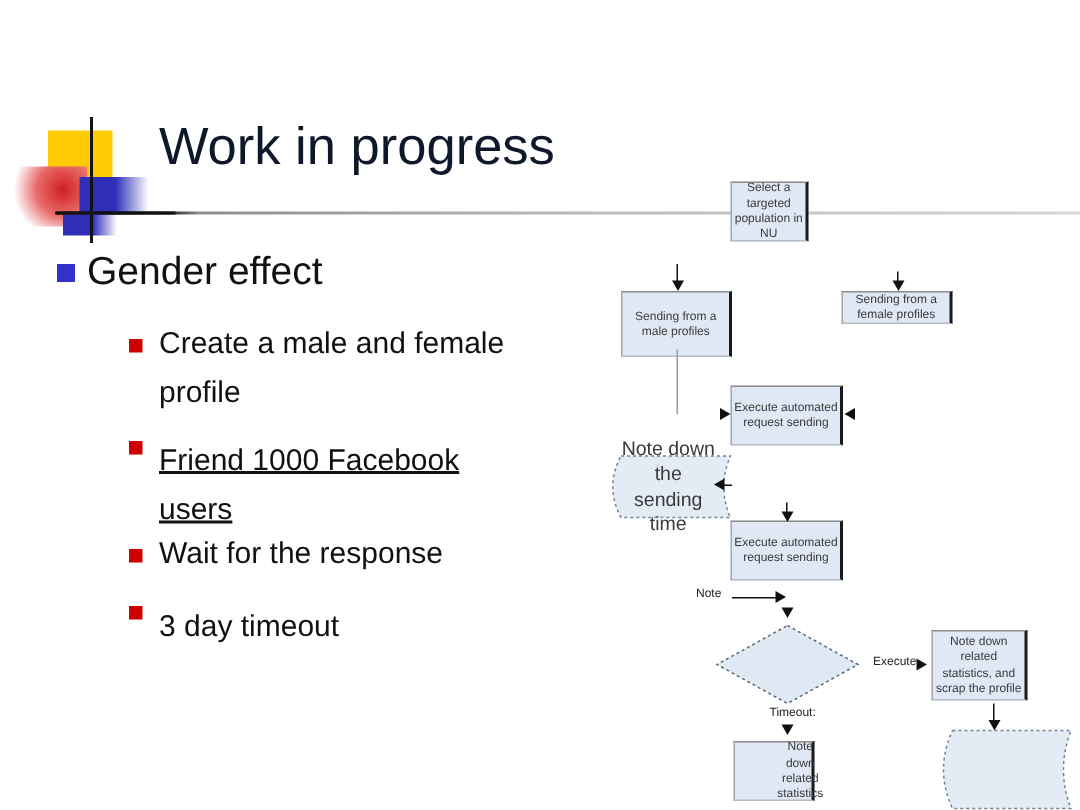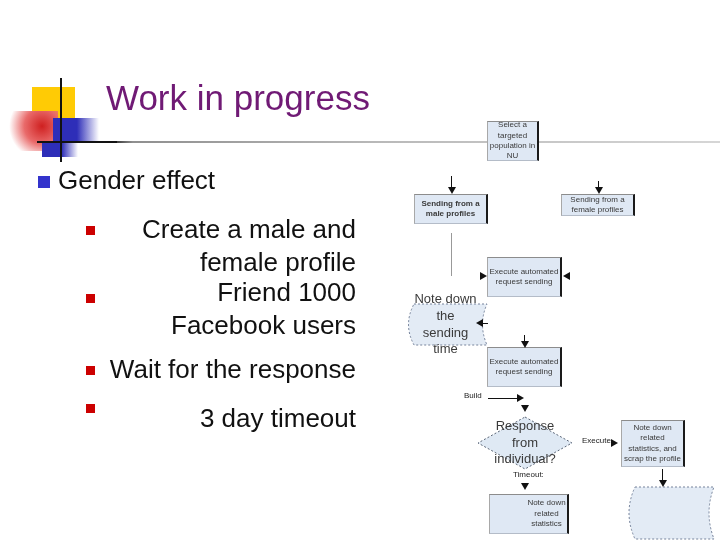--- a/index.html
+++ b/index.html
@@ -1,37 +1,37 @@
 <!DOCTYPE html>
 <html><head>
 <meta charset="utf-8">
 <style>
   html,body{margin:0;padding:0;}
   body{width:720px;height:540px;background:#fff;overflow:hidden;
        font-family:"Liberation Sans","DejaVu Sans",sans-serif;position:relative;}
   .abs{position:absolute;}
 
   
-  .slide-title{left:106px;top:78px;font-size:35px;color:#701a75;letter-spacing:0px;text-align:right;}
+  .slide-title{left:106px;top:78px;font-size:35px;color:#0f172a;letter-spacing:0px;text-align:right;}
   .title-underline{left:37px;top:141px;width:683px;height:2px;
     background:linear-gradient(to right,#000 0%,#000 10%,#8f8f8f 14%,#b9b9b9 50%,#d6d6d6 100%);}
   .deco-yellow{left:32px;top:87px;width:43px;height:31px;background:#ffcb05;}
   .deco-red{left:8px;top:111px;width:50px;height:40px;
     background:radial-gradient(circle at 68% 38%,#cf2020 0%,#e96a6a 42%,rgba(255,255,255,0) 78%);}
   .deco-blue-a{left:53px;top:118px;width:46px;height:25px;
     background:linear-gradient(to right,#2e2eb8 0%,#2e2eb8 52%,rgba(46,46,184,0) 100%);}
   .deco-blue-b{left:42px;top:143px;width:36px;height:14px;
     background:linear-gradient(to right,#2e2eb8 0%,#2e2eb8 55%,rgba(46,46,184,0) 100%);}
   .deco-vline{left:60px;top:78px;width:2px;height:84px;background:#121212;}
   .deco-hline{left:37px;top:141px;width:80px;height:2px;background:#121212;}
 
   
   .l1-bullet{left:38px;top:176px;width:12px;height:12px;background:#3333cc;}
   .l1-text{left:58px;top:165px;font-size:26px;color:#111;}
-  .l2-item{left:106px;width:250px;font-size:26px;line-height:33px;color:#111;text-align:right;}
+  .l2-item{left:106px;width:250px;font-size:20px;line-height:33px;color:#111;}
   .l2-bullet{left:86px;width:9px;height:9px;background:#cc0000;}
 
   
   .node{background:#dfe8f4;border-top:1px solid #8c8c8c;border-left:1px solid #a8a8a8;
     border-bottom:1px solid #b4bcc8;border-right:2px solid #1a1a1a;
     display:flex;align-items:center;justify-content:center;text-align:center;
     font-size:8px;line-height:1.3;color:#3a3a3a;box-sizing:border-box;padding:1px;}
   .shaped{display:flex;align-items:center;justify-content:center;text-align:center;
     font-size:13px;line-height:1.3;color:#3a3a3a;}
   .shaped svg{position:absolute;left:0;top:0;}
@@ -58,33 +58,33 @@
 
 <div class="abs slide-title">Work in progress</div>
 
 <div class="abs l1-bullet"></div>
 <div class="abs l1-text">Gender effect</div>
 
 <div class="abs l2-bullet" style="top:226px;"></div>
 <div class="abs l2-item" style="top:213px;">Create a male and female profile</div>
 
 <div class="abs l2-bullet" style="top:294px;"></div>
-<div class="abs l2-item" style="top:276px;">Friend 1000 Facebook users</div>
+<div class="abs l2-item" style="top:291px;text-decoration:underline;">Friend 1000 Facebook users</div>
 
 <div class="abs l2-bullet" style="top:366px;"></div>
 <div class="abs l2-item" style="top:353px;">Wait for the response</div>
 
 <div class="abs l2-bullet" style="top:404px;"></div>
 <div class="abs l2-item" style="top:402px;">3 day timeout</div>
 
 <div class="abs node" style="left:487px;top:121px;width:52px;height:40px;">
   <span>Select a targeted population in NU</span>
 </div>
 
-<div class="abs node" style="left:414px;top:194px;width:74px;height:30px;font-weight:bold;">
+<div class="abs node" style="left:414px;top:194px;width:74px;height:44px;">
   <span>Sending from a male profiles</span>
 </div>
 
 <div class="abs node" style="left:561px;top:194px;width:74px;height:22px;">
   <span>Sending from a female profiles</span>
 </div>
 
 <div class="abs node" style="left:487px;top:257px;width:75px;height:40px;">
   <span>Execute automated request sending</span>
 </div>
@@ -97,28 +97,27 @@
 </div>
 
 <div class="abs node" style="left:487px;top:347px;width:75px;height:40px;">
   <span>Execute automated request sending</span>
 </div>
 
 <div class="abs shaped" style="left:477px;top:416px;width:96px;height:54px;">
   <svg width="96" height="54" viewBox="0 0 96 54">
     <path d="M 48,1 L 95,27 L 48,53 L 1,27 Z" fill="#dfe9f4" stroke="#5c6778" stroke-width="1" stroke-dasharray="2,2"></path>
   </svg>
-  <span class="shape-label">Response from individual?</span>
 </div>
 
 <div class="abs node" style="left:621px;top:420px;width:64px;height:47px;">
   <span>Note down related statistics, and scrap the profile</span>
 </div>
 
-<div class="abs node" style="left:489px;top:494px;width:80px;height:40px;padding-left:37px;">
+<div class="abs node" style="left:489px;top:494px;width:54px;height:40px;padding-left:37px;">
   <span>Note down related statistics</span>
 </div>
 
 <div class="abs shaped" style="left:622px;top:486px;width:94px;height:54px;">
   <svg width="94" height="54" viewBox="0 0 94 54">
     <path d="M 13,1 H 92 Q 82,27 92,53 H 13 Q 1,27 13,1 Z" fill="#e3ebf5" stroke="#76839b" stroke-width="1" stroke-dasharray="2,2"></path>
   </svg>
 </div>
 
 <div class="abs vline" style="left:451px;top:176px;height:12px;"></div>
@@ -130,21 +129,21 @@
 <div class="abs vline gray" style="left:451px;top:233px;height:43px;"></div>
 <div class="abs ah ah-right" style="left:480px;top:272px;"></div>
 <div class="abs ah ah-left" style="left:563px;top:272px;"></div>
 
 <div class="abs hline" style="left:482px;top:323px;width:6px;"></div>
 <div class="abs ah ah-left" style="left:476px;top:319px;"></div>
 
 <div class="abs vline" style="left:524px;top:335px;height:7px;"></div>
 <div class="abs ah ah-down" style="left:521px;top:341px;"></div>
 
-<span class="abs edge-label" style="left:464px;top:391px;">Build</span>
+<span class="abs edge-label" style="left:464px;top:391px;">Note</span>
 <div class="abs hline" style="left:488px;top:398px;width:30px;"></div>
 <div class="abs ah ah-right" style="left:517px;top:394px;"></div>
 <div class="abs ah ah-down" style="left:521px;top:405px;"></div>
 
 <span class="abs edge-label" style="left:582px;top:436px;">Execute</span>
 <div class="abs ah ah-right" style="left:611px;top:439px;"></div>
 
 <span class="abs edge-label" style="left:513px;top:470px;">Timeout:</span>
 <div class="abs ah ah-down" style="left:521px;top:483px;"></div>
 

